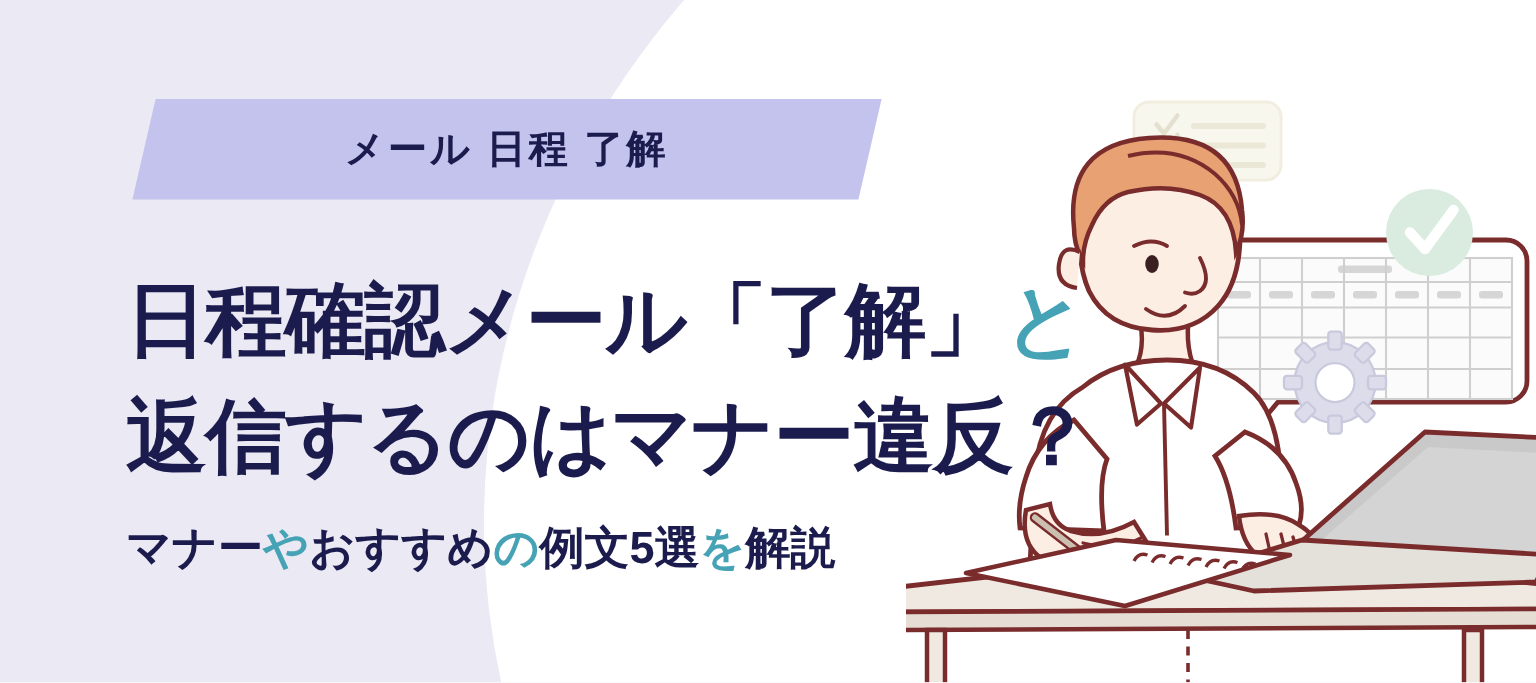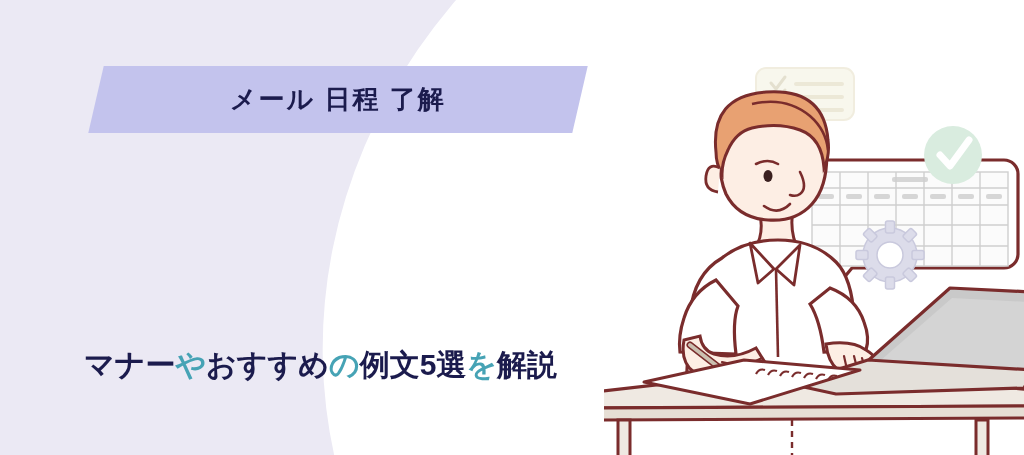--- a/index.html
+++ b/index.html
@@ -111,20 +111,24 @@
 
   <div class="bg-lavender"></div>
   <div class="bg-white-sweep"></div>
   <div class="bg-white-bottom"></div>
 
   <div class="tag-banner">
     <span class="tag-banner-label">メール 日程 了解</span>
   </div>
 
   <div class="headline">
+    <span class="line">
+      <span>日程確認メール「了解」</span><span class="accent-teal">と</span>
+    </span>
+    <span class="line">返信するのはマナー違反？</span>
   </div>
 
   <div class="subheadline"><span>マナー</span><span class="accent-teal">や</span><span>おすすめ</span><span class="accent-teal">の</span><span>例文5選</span><span class="accent-teal">を</span><span>解説</span></div>
 
   <div class="illustration">
     <svg viewBox="0 0 420 455" xmlns="http://www.w3.org/2000/svg">
 
       <g opacity="0.55">
         <rect x="152" y="68" width="98" height="52" rx="10" fill="#f4f1e0" stroke="#e6e0c6" stroke-width="2"></rect>
         <path d="M167 83 l5 6 l9 -12" fill="none" stroke="#cfc8a8" stroke-width="3" stroke-linecap="round" stroke-linejoin="round"></path>

